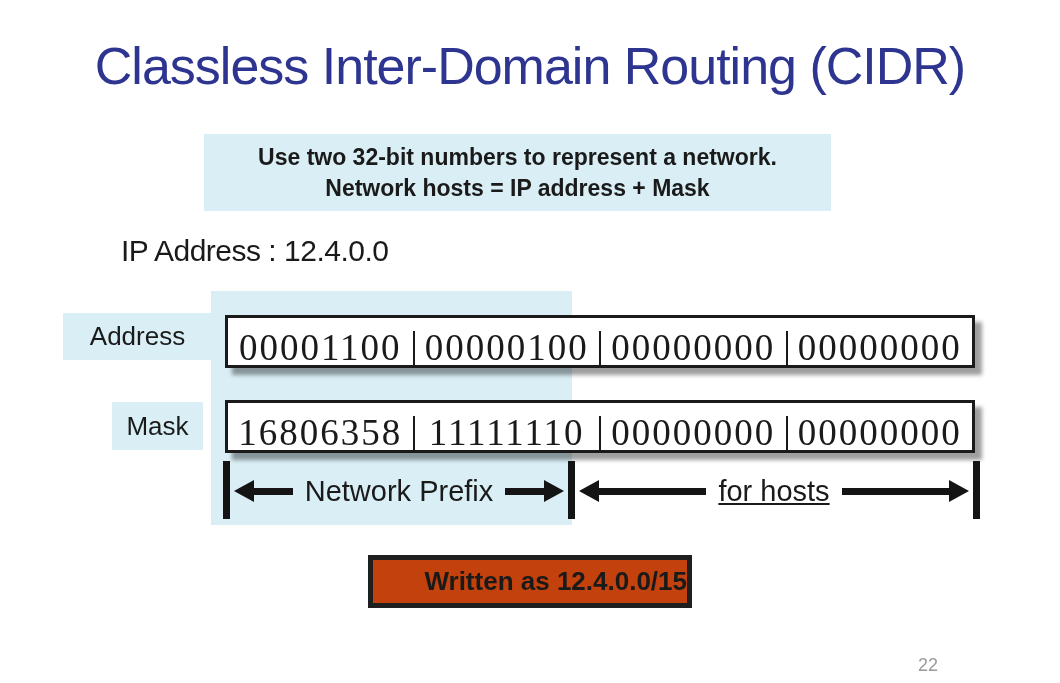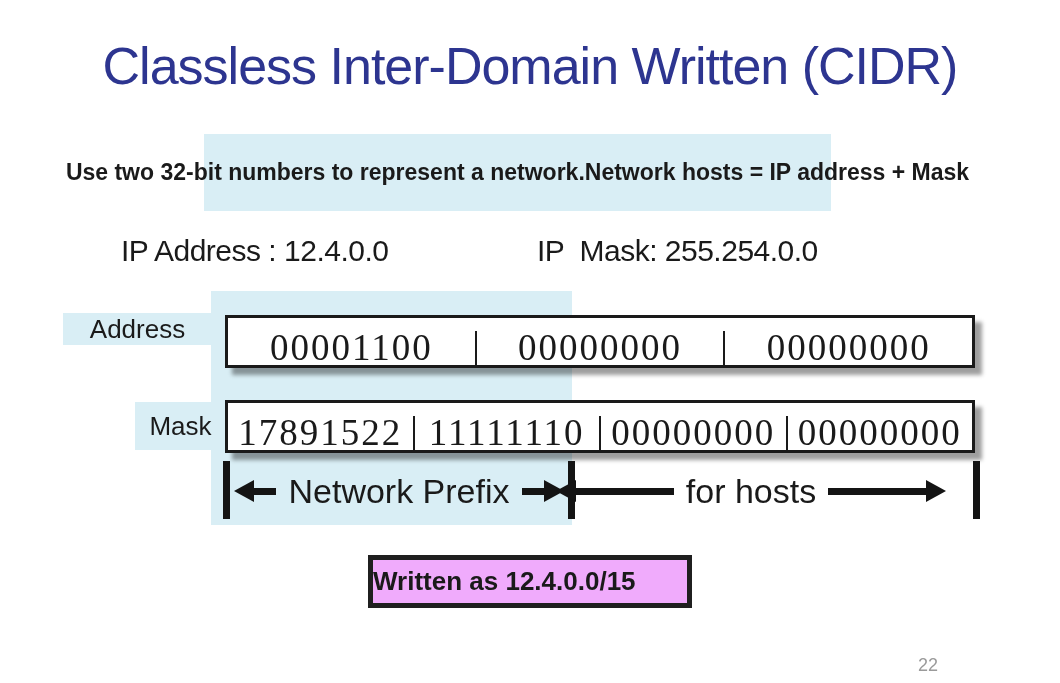--- a/index.html
+++ b/index.html
@@ -17,21 +17,21 @@
     position:absolute; top:36px; left:0; width:100%;
     text-align:center;
     font-size:52px; font-weight:500; letter-spacing:-1px;
     color:var(--title, #2d3590);
     white-space:nowrap;
   }
 
   .instruction-box {
     position:absolute; left:204px; top:134px; width:627px; height:77px;
     background:var(--highlight, #d9eef5);
-    display:flex; justify-content:center; align-items:center;
+    display:flex; flex-direction:column; justify-content:center; align-items:center;
     font-weight:bold; font-size:23px; line-height:31px;
     text-align:center;
   }
   .instruction-box span { white-space:pre; }
 
   .ip-line { position:absolute; top:234px; left:0; width:100%; height:40px;padding-left:8px; }
   .ip-part {
     position:absolute; top:0;
     font-size:30px; letter-spacing:-0.5px; white-space:pre;
   }
@@ -42,22 +42,22 @@
     position:absolute; left:211px; top:291px; width:361px; height:234px;
     background:var(--highlight, #d9eef5);
   }
 
   .row-label {
     position:absolute;
     background:var(--highlight, #d9eef5);
     display:flex; align-items:center; justify-content:center;
     font-size:26px;
   }
-  .row-label.address { left:63px;  top:313px; width:149px; height:32px; }
-  .row-label.mask    { left:135px; top:402px; width:91px;  height:48px; }
+  .row-label.address { left:63px;  top:313px; width:149px; height:47px; }
+  .row-label.mask    { left:112px; top:402px; width:91px;  height:48px; }
 
   .bits-row {
     position:absolute; left:225px; width:750px; height:53px;
     display:flex;
     background:#fff;
     border:3px solid #1a1a1a;
     box-shadow:7px 7px 4px rgba(0,0,0,0.38);
   }
   .bits-row.address { top:315px; }
   .bits-row.mask    { top:400px; }
@@ -78,79 +78,79 @@
   }
   .vbar.left   { left:223px; }
   .vbar.middle { left:568px; }
   .vbar.right  { left:973px; }
 
   .span-group {
     position:absolute; top:477px; height:28px;
     display:flex; align-items:center;
   }
   .span-group.prefix { left:234px; width:330px; }
-  .span-group.hosts  { left:556px; width:390px; }
+  .span-group.hosts  { left:579px; width:390px;text-decoration:underline; }
   .span-label {
-    font-size:34px; white-space:nowrap; padding:0 12px;
+    font-size:29px; white-space:nowrap; padding:0 12px;
   }
   .arrow { flex:1; display:flex; align-items:center; min-width:40px; }
   .arrow .line { flex:1; height:7px; background:#141414; }
   .head {
     width:0; height:0; flex:none;
     border-top:11px solid transparent;
     border-bottom:11px solid transparent;
   }
   .head.to-left  { border-right:20px solid #141414; }
   .head.to-right { border-left:20px solid #141414; }
 
   .written-box {
     position:absolute; left:368px; top:555px; width:324px; height:53px;
-    background:#f0abfc;
+    background:#c2410c;
     border:5px solid #1f1f1f;
-    display:flex; align-items:center; justify-content:flex-start;
+    display:flex; align-items:center; justify-content:flex-end;
     font-weight:bold; font-size:26px;
     white-space:nowrap;
   }
 
   .page-number {
     position:absolute; left:918px; top:655px;
     font-size:18px; font-weight:500;
     color:var(--page-number, #9a9a9a);
   }
 </style>
 </head>
 <body>
 
 <div class="slide">
 
-  <div class="title">Classless Inter-Domain Written (CIDR)</div>
+  <div class="title">Classless Inter-Domain Routing (CIDR)</div>
 
   <div class="instruction-box">
     <span>Use two 32-bit numbers to represent a network.</span>
     <span>Network hosts = IP address + Mask</span>
   </div>
 
   <div class="ip-line">
     <span class="ip-part address">IP Address : 12.4.0.0</span>
-    <span class="ip-part mask">IP  Mask: 255.254.0.0</span>
   </div>
 
   <div class="prefix-panel"></div>
 
   <div class="row-label address">Address</div>
   <div class="row-label mask">Mask</div>
 
   <div class="bits-row address">
     <div class="octet">00001100</div>
+    <div class="octet">00000100</div>
     <div class="octet">00000000</div>
     <div class="octet">00000000</div>
   </div>
 
   <div class="bits-row mask">
-    <div class="octet">17891522</div>
+    <div class="octet">16806358</div>
     <div class="octet">11111110</div>
     <div class="octet">00000000</div>
     <div class="octet">00000000</div>
   </div>
 
   <div class="vbar left"></div>
   <div class="vbar middle"></div>
   <div class="vbar right"></div>
 
   <div class="span-group prefix">

